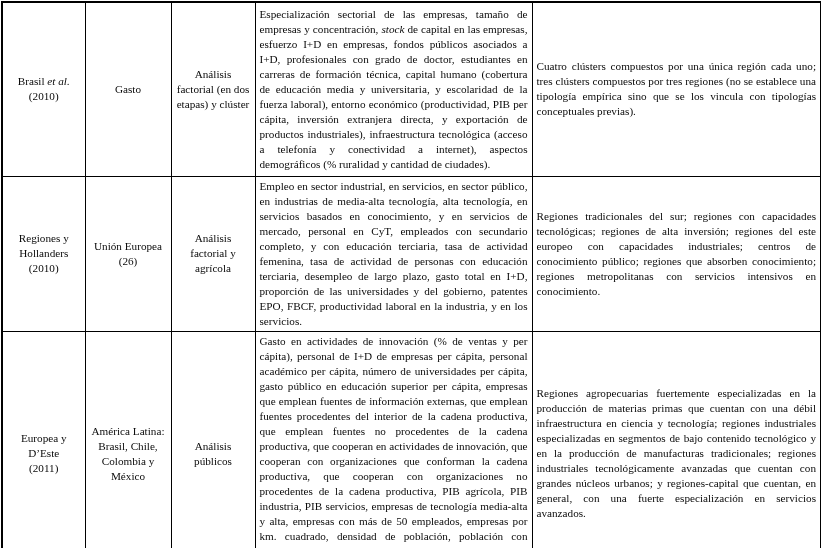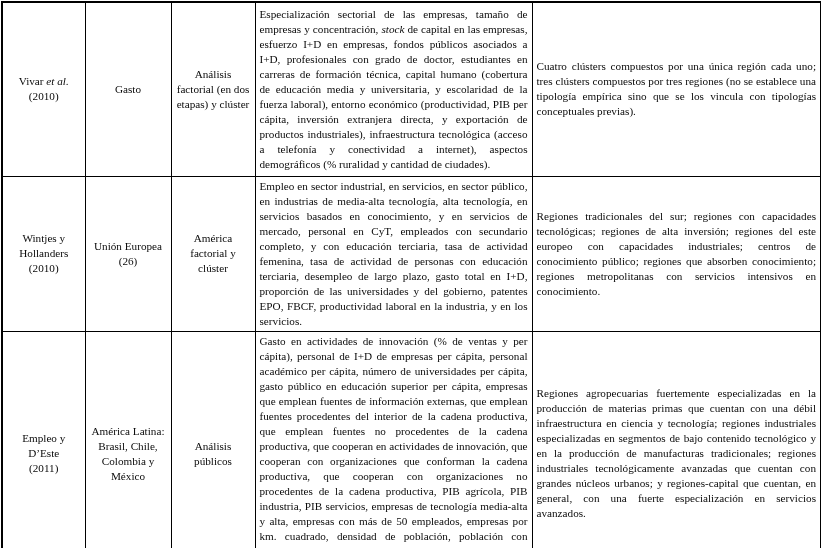--- a/index.html
+++ b/index.html
@@ -43,60 +43,60 @@
     <colgroup>
       <col style="width:83px">
       <col style="width:86px">
       <col style="width:84px">
       <col style="width:277px">
       <col style="width:289px">
     </colgroup>
     <tbody>
       <tr class="r1">
         <td class="center">
-          <span>Vivar</span>
+          <span>Brasil</span>
           <i>et al.</i><br>
           <span>(2010)</span>
         </td>
         <td class="center">
           <span>Gasto</span>
         </td>
         <td class="center">
           <span>Análisis factorial (en dos etapas) y clúster</span>
         </td>
         <td class="justify">
           <span>Especialización sectorial de las empresas, tamaño de empresas y concentración, </span><i>stock</i><span> de capital en las empresas, esfuerzo I+D en empresas, fondos públicos asociados a I+D, profesionales con grado de doctor, estudiantes en carreras de formación técnica, capital humano (cobertura de educación media y universitaria, y escolaridad de la fuerza laboral), entorno económico (productividad, PIB per cápita, inversión extranjera directa, y exportación de productos industriales), infraestructura tecnológica (acceso a telefonía y conectividad a internet), aspectos demográficos (% ruralidad y cantidad de ciudades).</span>
         </td>
         <td class="justify">
           <span>Cuatro clústers compuestos por una única región cada uno; tres clústers compuestos por tres regiones (no se establece una tipología empírica sino que se los vincula con tipologías conceptuales previas).</span>
         </td>
       </tr>
 
       <tr class="r2">
         <td class="center">
-          <span>Wintjes y Hollanders</span><br>
+          <span>Regiones y Hollanders</span><br>
           <span>(2010)</span>
         </td>
         <td class="center">
           <span>Unión Europea (26)</span>
         </td>
         <td class="center">
-          <span>América factorial y clúster</span>
+          <span>Análisis factorial y agrícola</span>
         </td>
         <td class="justify">
           <span>Empleo en sector industrial, en servicios, en sector público, en industrias de media-alta tecnología, alta tecnología, en servicios basados en conocimiento, y en servicios de mercado, personal en CyT, empleados con secundario completo, y con educación terciaria, tasa de actividad femenina, tasa de actividad de personas con educación terciaria, desempleo de largo plazo, gasto total en I+D, proporción de las universidades y del gobierno, patentes EPO, FBCF, productividad laboral en la industria, y en los servicios.</span>
         </td>
         <td class="justify">
           <span>Regiones tradicionales del sur; regiones con capacidades tecnológicas; regiones de alta inversión; regiones del este europeo con capacidades industriales; centros de conocimiento público; regiones que absorben conocimiento; regiones metropolitanas con servicios intensivos en conocimiento.</span>
         </td>
       </tr>
 
       <tr class="r3">
         <td class="center">
-          <span>Empleo y D’Este</span><br>
+          <span>Europea y D’Este</span><br>
           <span>(2011)</span>
         </td>
         <td class="center">
           <span>América Latina: Brasil, Chile, Colombia y México</span>
         </td>
         <td class="center">
           <span>Análisis públicos</span>
         </td>
         <td class="justify">
           <span>Gasto en actividades de innovación (% de ventas y per cápita), personal de I+D de empresas per cápita, personal académico per cápita, número de universidades per cápita, gasto público en educación superior per cápita, empresas que emplean fuentes de información externas, que emplean fuentes procedentes del interior de la cadena productiva, que emplean fuentes no procedentes de la cadena productiva, que cooperan en actividades de innovación, que cooperan con organizaciones que conforman la cadena productiva, que cooperan con organizaciones no procedentes de la cadena productiva, PIB agrícola, PIB industria, PIB servicios, empresas de tecnología media-alta y alta, empresas con más de 50 empleados, empresas por km. cuadrado, densidad de población, población con educación secundaria, y con educación superior, población indígena, tasa de desempleo.</span>

